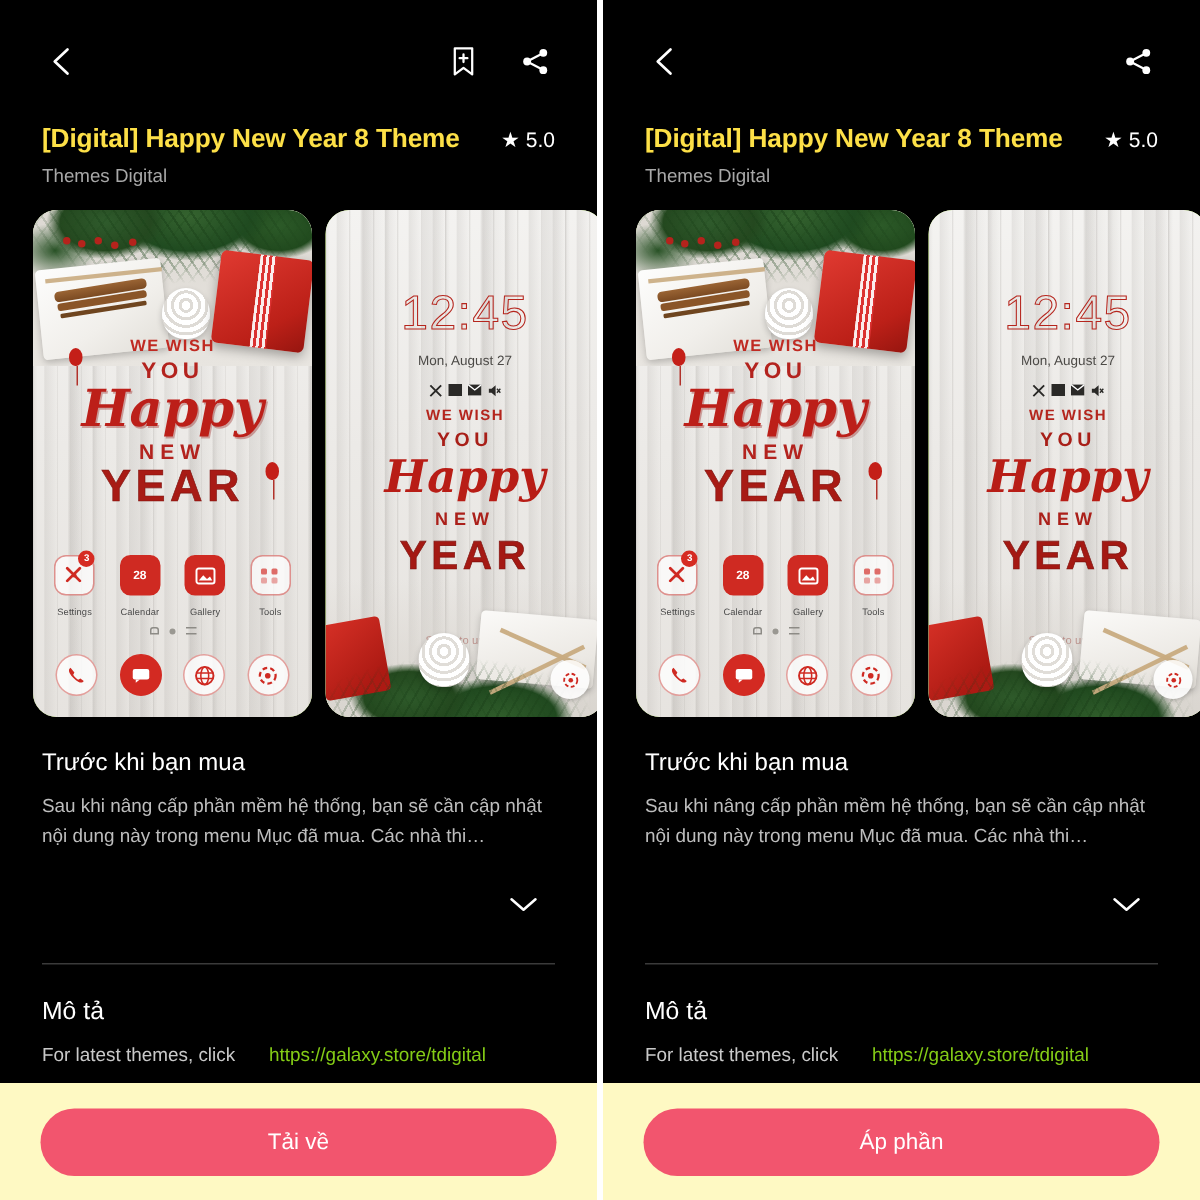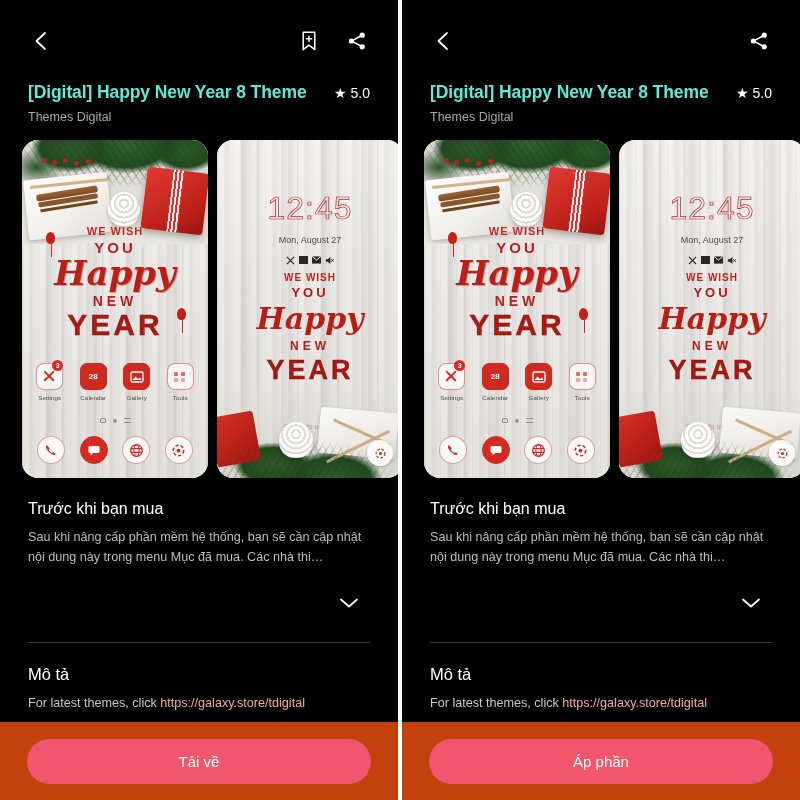--- a/index.html
+++ b/index.html
@@ -46,21 +46,21 @@
   .titleblock {
     padding: 0 28px 0 28px;
     flex: 0 0 auto;
   }
   .title-row {
     display: flex;
     align-items: center;
     justify-content: space-between;
   }
   .app-title {
-    color: #5eead4;
+    color: #fde047;
     font-size: 17.5px;
     font-weight: bold;
     letter-spacing: -0.1px;
     white-space: nowrap;
   }
   .rating {
     display: flex;
     align-items: center;
     gap: 4px;
     color: #ffffff;
@@ -250,21 +250,21 @@
     justify-content: space-around;
     padding: 0 6px;
   }
   .app {
     width: 36px;
     text-align: center;
     position: relative;
   }
   .app-ico {
     width: 27px; height: 27px;
-    margin: 1px auto;
+    margin: 8px auto;
     border-radius: 8px;
     border: 1px solid rgba(200,60,55,0.55);
     background: rgba(255,255,255,0.72);
     display: flex; align-items: center; justify-content: center;
     position: relative;
   }
   .app-ico.filled {
     background: #cf2a22;
     border-color: #cf2a22;
     color: #fff;
@@ -438,28 +438,28 @@
     font-size: 16.5px;
     margin-top: 22px;
   }
   .desc-line {
     margin-top: 12px;
     font-size: 12.6px;
     color: #c9c9c9;
     white-space: nowrap;
     overflow: hidden;
   }
-  .desc-line .lnk { color: #fca5a5; }
+  .desc-line .lnk { color: #84cc16; margin-left: 19px; }
 
   
   .cta-wrap {
     position: absolute;
     left: 0; right: 0; bottom: 0;
     height: 78px;
-    background: #c2410c;
+    background: #fef9c3;
     display: flex;
     align-items: center;
     justify-content: center;
   }
   .cta {
     width: 344px;
     height: 45px;
     border-radius: 23px;
     background: #f2556e;
     color: #ffffff;

